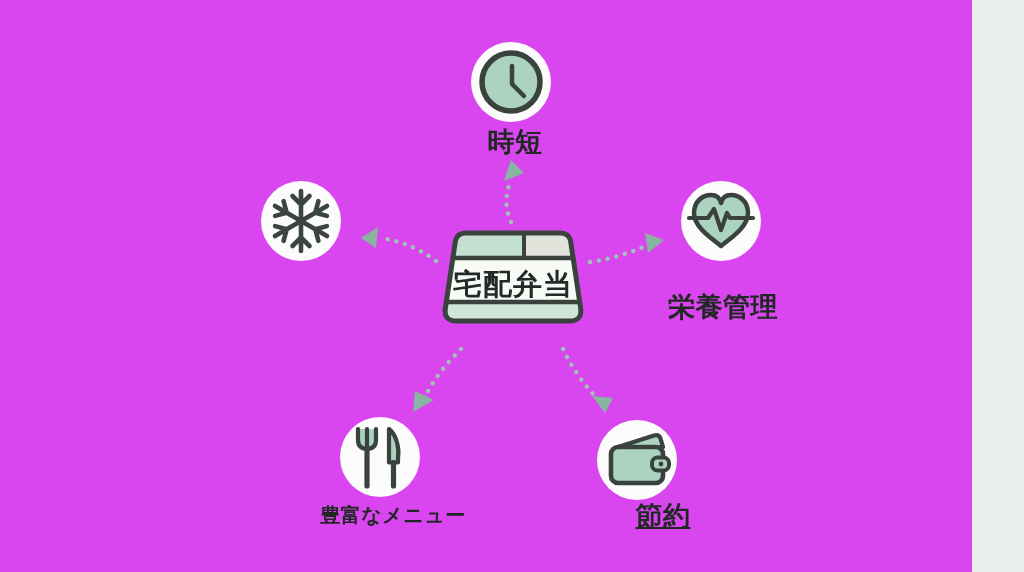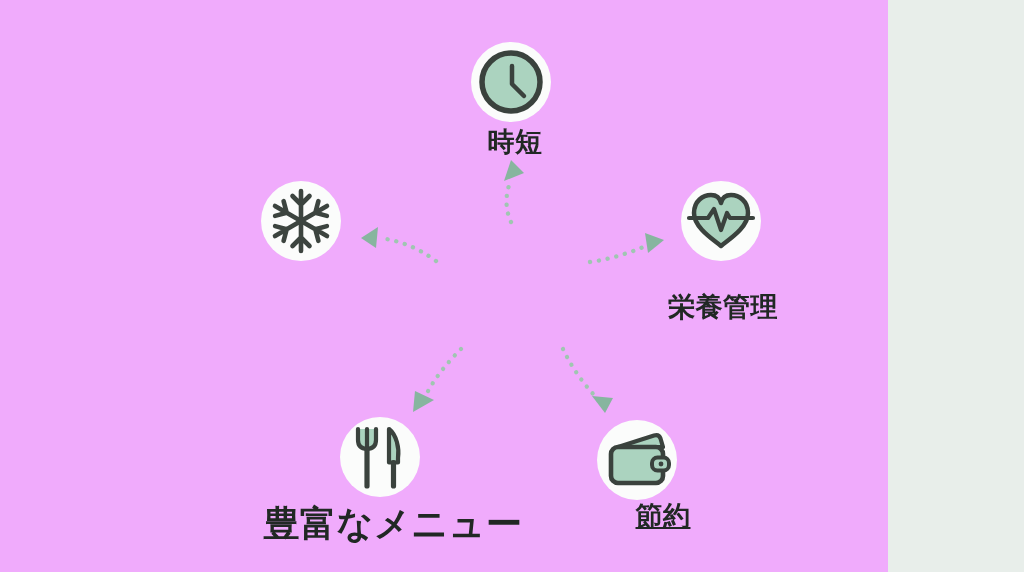--- a/index.html
+++ b/index.html
@@ -1,18 +1,18 @@
 <!DOCTYPE html>
 <html><head>
 <meta charset="utf-8">
 <style>
   html,body{margin:0;padding:0;background:#e8eeea;}
   .canvas{
-    position:relative;width:888px;height:572px;overflow:hidden;
-    background:#f0abfc;
+    position:relative;width:972px;height:572px;overflow:hidden;
+    background:#d946ef;
     font-family:"Liberation Sans",sans-serif;
   }
   .arrows{position:absolute;inset:0;width:1024px;height:572px;}
   .dotted{fill:none;stroke:#9fc6b1;stroke-width:4.3;stroke-linecap:round;stroke-dasharray:0.1 8.8;}
   .ahead{fill:#87b59f;stroke:none;}
 
   .node{position:absolute;}
   .bubble{
     width:80px;height:80px;border-radius:50%;background:#fbfcfb;
     display:flex;align-items:center;justify-content:center;
@@ -25,21 +25,21 @@
   }
 
   
   .pos-time    {left:471px;top:42px;}
   .lbl-time    {left:355px;top:128px;width:320px;}
   .pos-frozen  {left:261px;top:181px;}
   .lbl-frozen  {left:139px;top:267px;width:320px;}
   .pos-nutri   {left:681px;top:181px;}
   .lbl-nutri   {left:563px;top:265px;width:320px;margin-top:28px;}
   .pos-menu    {left:340px;top:417px;}
-  .lbl-menu    {left:233px;top:505px;width:320px;font-size:36px;}
+  .lbl-menu    {left:233px;top:505px;width:320px;font-size:20px;}
   .pos-save    {left:597px;top:420px;}
   .lbl-save    {left:503px;top:502px;width:320px;text-decoration:underline;}
 
   .center-bento{position:absolute;left:438px;top:229px;width:150px;height:106px;}
   .center-bento svg{position:absolute;left:0;top:0;}
   .center-label{
     position:absolute;left:0;top:36px;width:150px;text-align:center;
     font-size:29px;font-weight:800;color:#232926;letter-spacing:1px;white-space:nowrap;
   }
 </style>
@@ -124,14 +124,29 @@
       <svg width="80" height="80" viewBox="-40 -40 80 80">
         <path d="M-19,-13 L17,-24.5 Q22,-26 23.5,-21.5 L26,-13 Z" fill="#abd3bf" stroke="#3a423d" stroke-width="4.2" stroke-linejoin="round"></path>
         <rect x="-26" y="-13" width="52" height="36" rx="7" fill="#abd3bf" stroke="#3a423d" stroke-width="4.6"></rect>
         <rect x="15" y="-2.5" width="17" height="13" rx="5.5" fill="#abd3bf" stroke="#3a423d" stroke-width="4"></rect>
         <circle cx="24" cy="4" r="2.4" fill="#3a423d"></circle>
       </svg>
     </div>
   </div>
   <div class="node-label lbl-save">節約</div>
 
+  <div class="center-bento">
+    <svg width="150" height="106" viewBox="0 0 150 106">
+      <path d="M28,4 L122,4 Q131,4 132.6,12 L142.6,79 Q144.6,92 131.6,92 L18.4,92
+               Q5.4,92 7.4,79 L17.4,12 Q19,4 28,4 Z" fill="#f8faf6"></path>
+      <path d="M28,4 L86,4 L86,29 L14.9,29 L17.4,12 Q19,4 28,4 Z" fill="#c3e0d0"></path>
+      <path d="M86,4 L122,4 Q131,4 132.6,12 L135.1,29 L86,29 Z" fill="#e0e3da"></path>
+      <path d="M8.3,73 L141.7,73 L142.6,79 Q144.6,92 131.6,92 L18.4,92 Q5.4,92 7.4,79 Z" fill="#cfe5d8"></path>
+      <path d="M14.9,29 L135.1,29" stroke="#3a423d" stroke-width="4.4"></path>
+      <path d="M86,4 L86,29" stroke="#3a423d" stroke-width="4"></path>
+      <path d="M8.3,73 L141.7,73" stroke="#3a423d" stroke-width="4.4"></path>
+      <path d="M28,4 L122,4 Q131,4 132.6,12 L142.6,79 Q144.6,92 131.6,92 L18.4,92
+               Q5.4,92 7.4,79 L17.4,12 Q19,4 28,4 Z" fill="none" stroke="#3a423d" stroke-width="5" stroke-linejoin="round"></path>
+    </svg>
+    <div class="center-label">宅配弁当</div>
+  </div>
 
 </div>
 
 </body></html>

